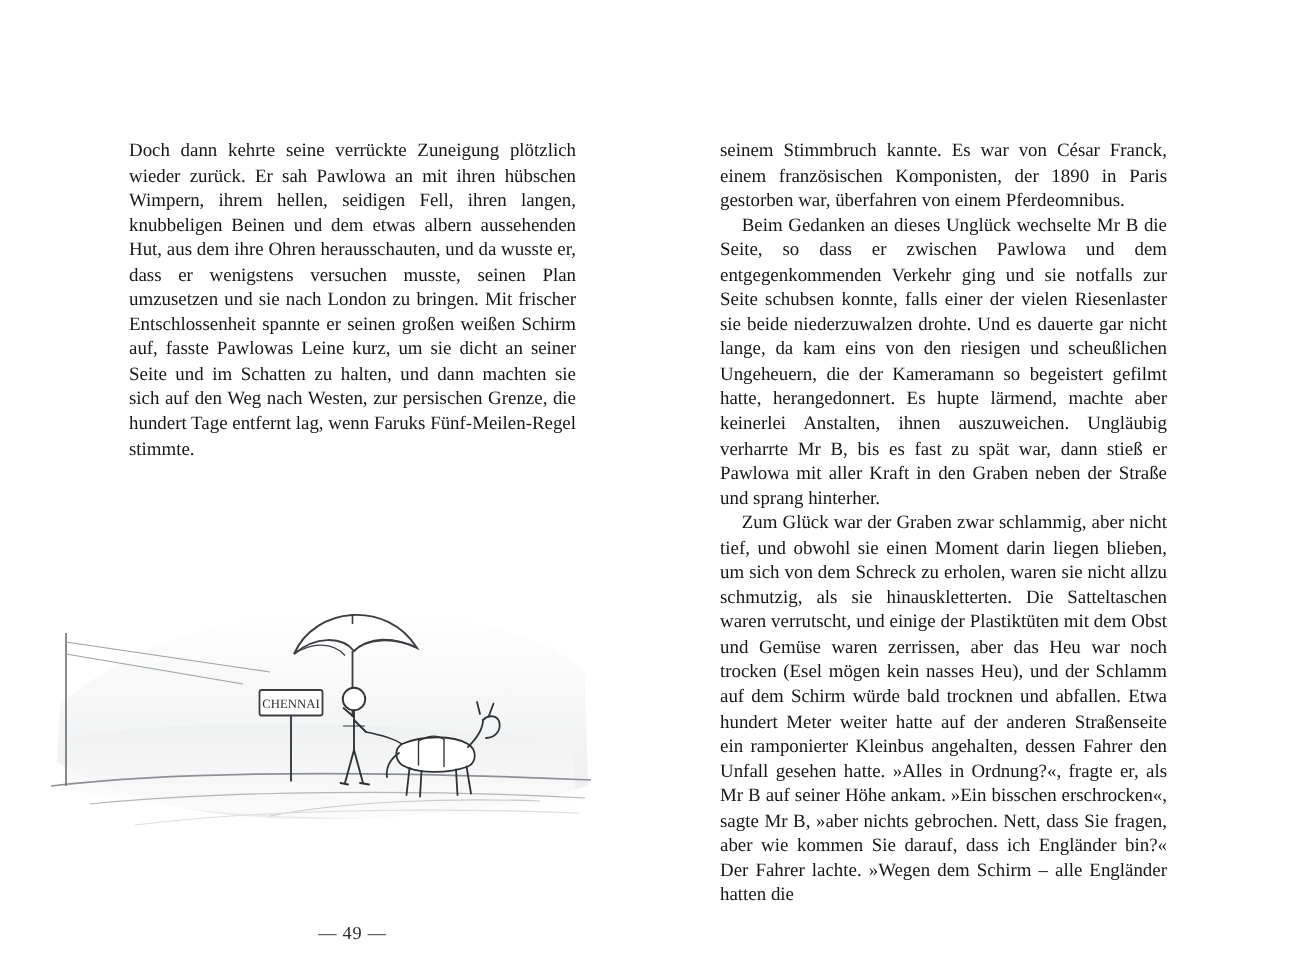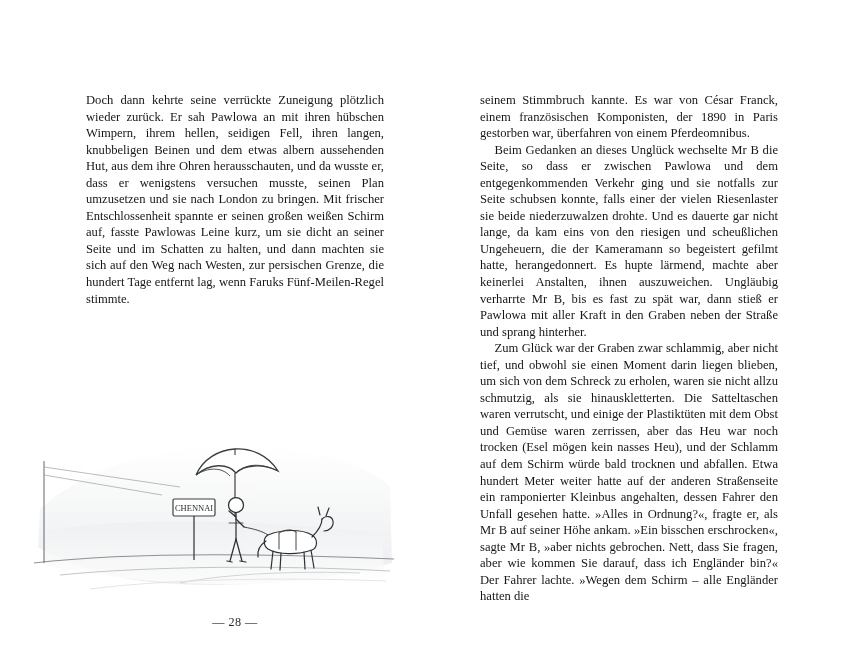--- a/index.html
+++ b/index.html
@@ -60,21 +60,21 @@
     text-align: center;
     font-size: 12.2px;
     letter-spacing: 0.04em;
     color: #2a2a2a;
   }
   .folio-left { left: 86px; }
 
   .illustration {
     position: absolute;
     left: 30px;
-    top: 367px;
+    top: 328px;
     width: 368px;
     height: 212px;
   }
   .illustration svg {
     display: block;
     width: 368px;
     height: 212px;
   }
   .sr {
     position: absolute;
@@ -162,21 +162,21 @@
         </g>
 
         <path d="M214,114 C224,116 232,118 238,122" stroke="#2f3235" stroke-width="0.9" fill="none"></path>
 
         <path d="M150,170 C200,160 270,158 330,160" stroke="#c7cacd" stroke-width="0.8" fill="none"></path>
         <path d="M60,176 C140,166 250,164 356,168" stroke="#dcdee0" stroke-width="0.8" fill="none"></path>
       </svg>
       <span class="sr">Strichzeichnung: Ein Mann mit großem weißem Schirm führt einen bepackten Esel an einem Schild vorbei.</span>
     </div>
 
-    <div class="folio folio-left">— 28 —</div>
+    <div class="folio folio-left">— 49 —</div>
   </div>
 
   <div class="page page-right">
     <div class="text-col">
       <p class="para">seinem Stimmbruch kannte. Es war von César Franck, einem französischen Komponisten, der 1890 in Paris gestorben war, überfahren von einem Pferdeomnibus.</p>
       <p class="para">Beim Gedanken an dieses Unglück wechselte Mr B die Seite, so dass er zwischen Pawlowa und dem entgegenkommenden Verkehr ging und sie notfalls zur Seite schubsen konnte, falls einer der vielen Riesenlaster sie beide niederzuwalzen drohte. Und es dauerte gar nicht lange, da kam eins von den riesigen und scheußlichen Ungeheuern, die der Kameramann so begeistert gefilmt hatte, herangedonnert. Es hupte lärmend, machte aber keinerlei Anstalten, ihnen auszuweichen. Ungläubig verharrte Mr B, bis es fast zu spät war, dann stieß er Pawlowa mit aller Kraft in den Graben neben der Straße und sprang hinterher.</p>
       <p class="para">Zum Glück war der Graben zwar schlammig, aber nicht tief, und obwohl sie einen Moment darin liegen blieben, um sich von dem Schreck zu erholen, waren sie nicht allzu schmutzig, als sie hinauskletterten. Die Satteltaschen waren verrutscht, und einige der Plastiktüten mit dem Obst und Gemüse waren zerrissen, aber das Heu war noch trocken (Esel mögen kein nasses Heu), und der Schlamm auf dem Schirm würde bald trocknen und abfallen. Etwa hundert Meter weiter hatte auf der anderen Straßenseite ein ramponierter Kleinbus angehalten, dessen Fahrer den Unfall gesehen hatte. »Alles in Ordnung?«, fragte er, als Mr B auf seiner Höhe ankam. »Ein bisschen erschrocken«, sagte Mr B, »aber nichts gebrochen. Nett, dass Sie fragen, aber wie kommen Sie darauf, dass ich Engländer bin?« Der Fahrer lachte. »Wegen dem Schirm – alle Engländer hatten die</p>
     </div>
 
   </div>

